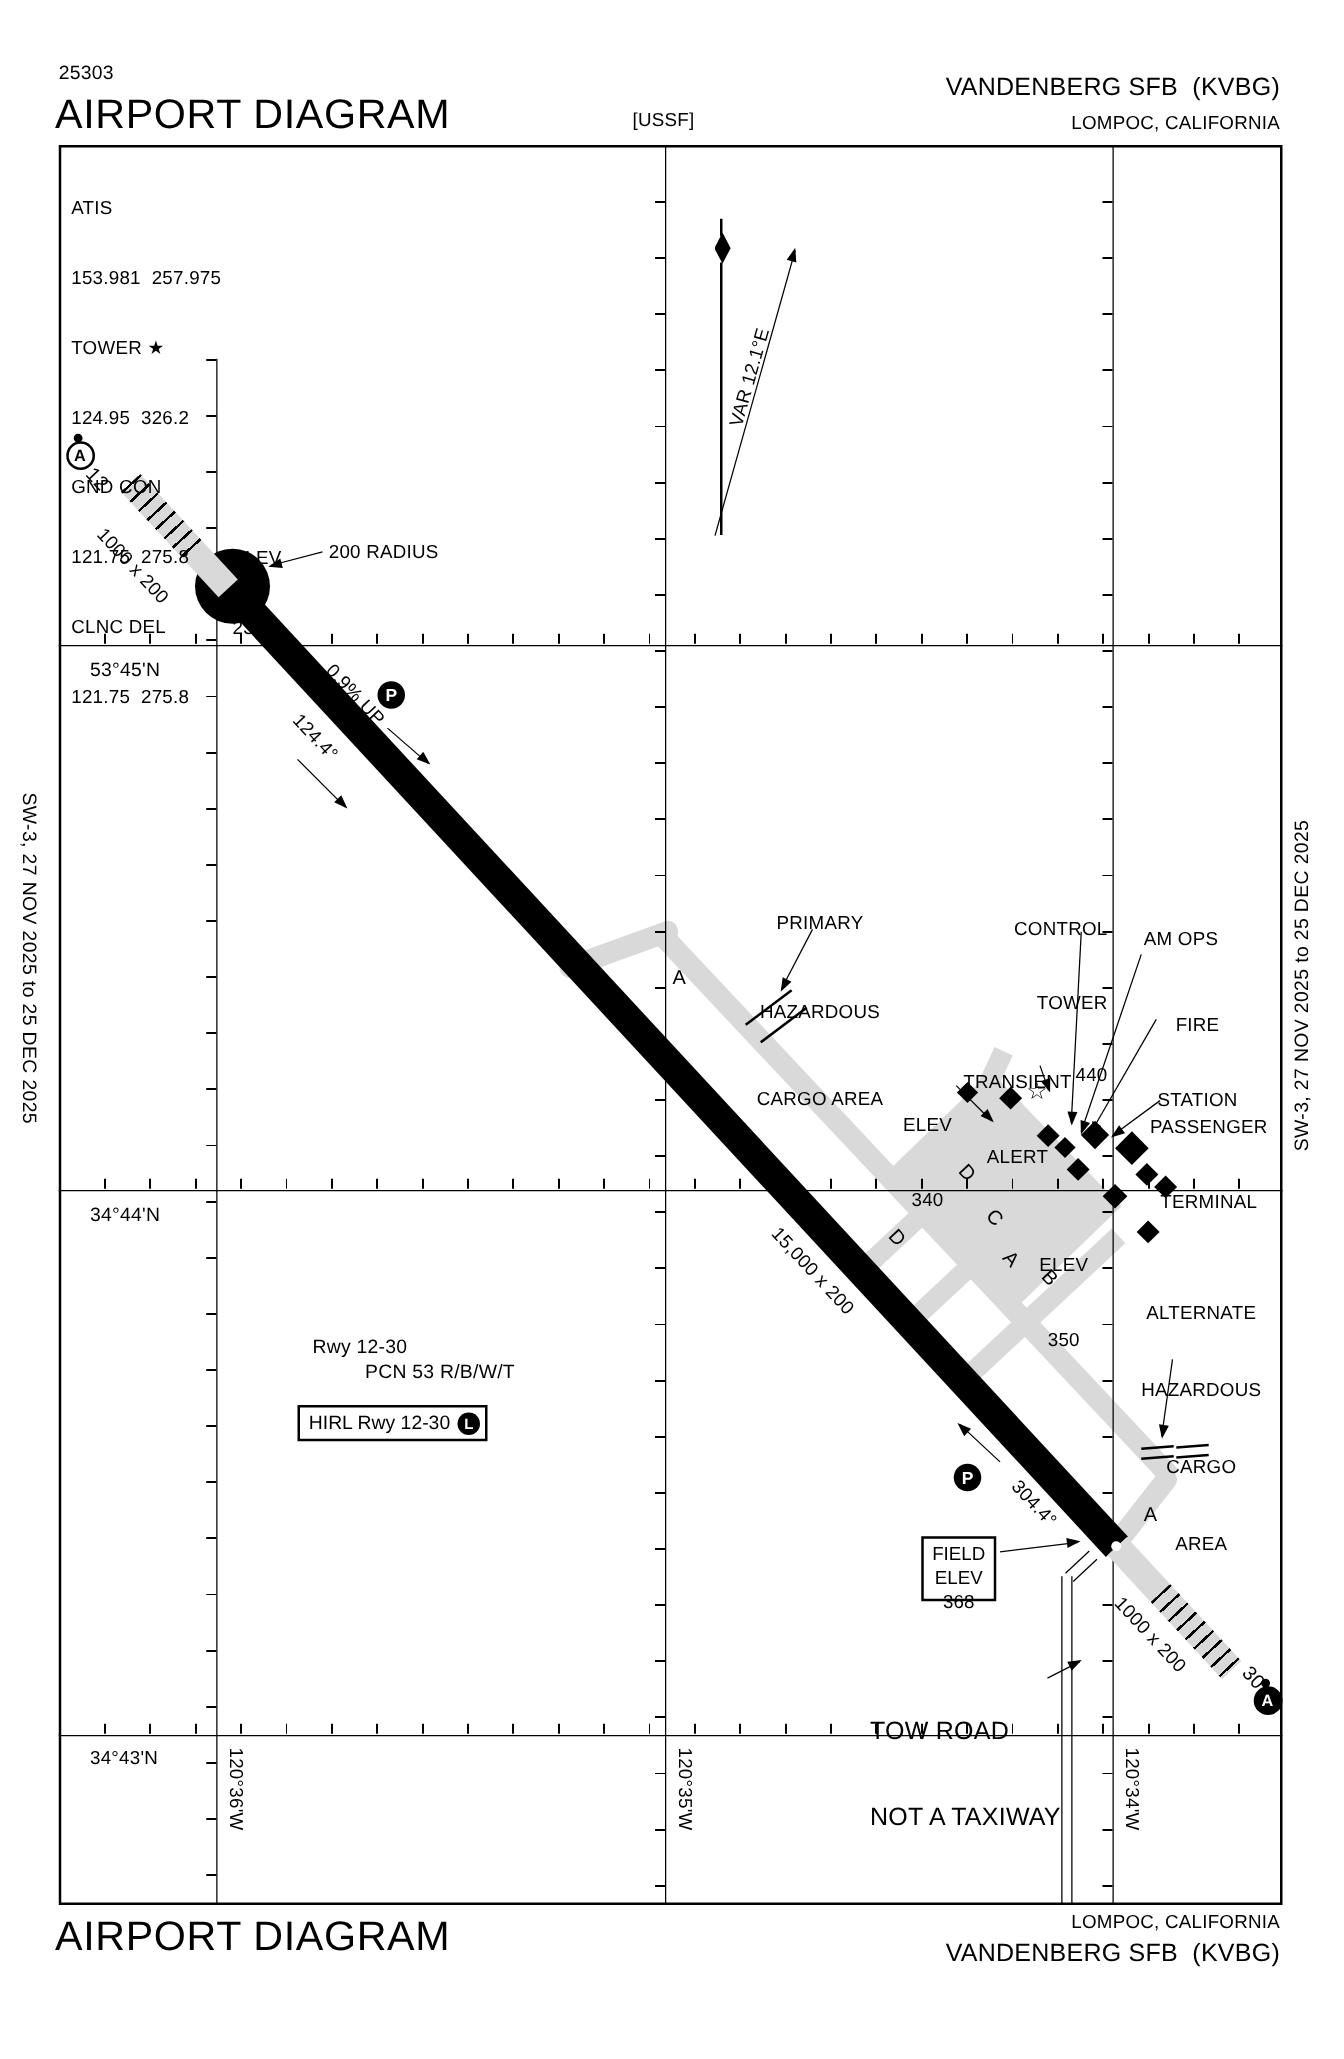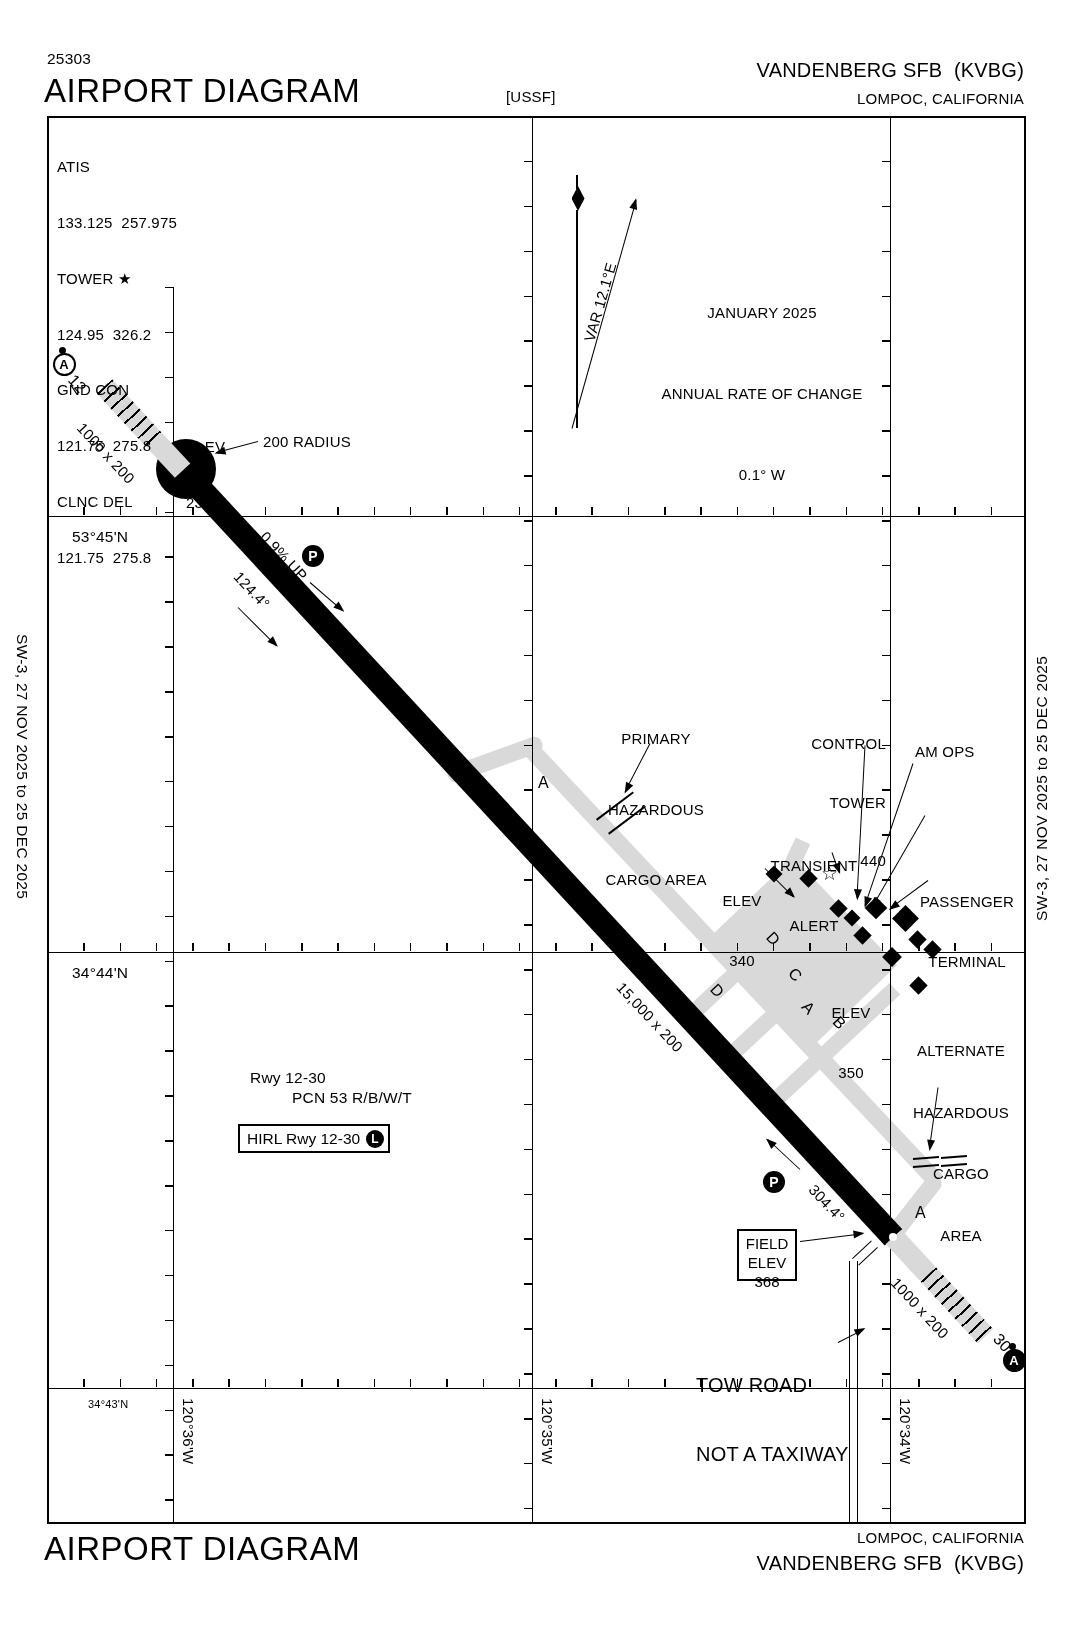--- a/index.html
+++ b/index.html
@@ -61,46 +61,41 @@
   <div class="tickv" style="left:881.5px;top:116px;height:1408px;"></div>
   <div class="gline" style="left:47px;top:515.5px;width:979px;height:1.2px;"></div>
   <div class="gline" style="left:47px;top:951.5px;width:979px;height:1.2px;"></div>
   <div class="gline" style="left:47px;top:1387.5px;width:979px;height:1.2px;"></div>
   <div class="tickh" style="left:47px;top:507px;width:979px;"></div>
   <div class="tickh" style="left:47px;top:943px;width:979px;"></div>
   <div class="tickh" style="left:47px;top:1379px;width:979px;"></div>
 
   <div class="lbl" style="left:72px;top:527px;font-size:15.5px;">53°45'N</div>
   <div class="lbl" style="left:72px;top:963px;font-size:15.5px;">34°44'N</div>
-  <div class="lbl" style="left:88px;top:1398px;font-size:11px;">34°43'N</div>
+  <div class="lbl" style="left:72px;top:1398px;font-size:15px;">34°43'N</div>
   <div class="vlbl" style="left:197px;top:1398px;">120°36'W</div>
   <div class="vlbl" style="left:556px;top:1398px;">120°35'W</div>
   <div class="vlbl" style="left:914px;top:1398px;">120°34'W</div>
 
   <div class="lbl" style="left:57px;top:121px;line-height:18.6px;">
     <div>ATIS</div>
-    <div>133.125  257.975</div>
+    <div>153.981  257.975</div>
     <div>TOWER ★</div>
     <div>124.95  326.2</div>
     <div>GND CON</div>
     <div>121.75  275.8</div>
     <div>CLNC DEL</div>
     <div>121.75  275.8</div>
   </div>
 
   <div class="abs" style="left:576.2px;top:210px;width:1.8px;height:218px;background:#000;z-index:6;"></div>
   <div class="abs" style="left:576.4px;top:175px;width:1.6px;height:14px;background:#000;z-index:6;"></div>
   <div class="abs" style="left:571.5px;top:186px;width:13px;height:25px;background:#000;z-index:6;clip-path:polygon(50% 0,100% 50%,50% 100%,0 50%);"></div>
   <div class="arr" style="left:572px;top:428px;width:237px;transform:rotate(-74.3deg);"></div>
   <div class="rlbl" style="left:600px;top:302px;transform:translate(-50%,-50%) rotate(-74deg);">VAR 12.1°E</div>
-  <div class="lbl ctr" style="left:642px;top:245px;width:240px;line-height:27px;">
-    <div>JANUARY 2025</div>
-    <div>ANNUAL RATE OF CHANGE</div>
-    <div>0.1° W</div>
-  </div>
 
   <div class="rot tw" style="left:445px;top:751px;width:100px;height:17px;transform:rotate(-20deg);border-radius:8px;"></div>
   <div class="rot tw" style="left:431px;top:954px;width:600px;height:17px;transform:rotate(46.8deg);"></div>
   <div class="rot tw" style="left:880px;top:1197px;width:72px;height:17px;transform:rotate(128deg);border-radius:8px;"></div>
   <div class="rot tw" style="left:657px;top:957px;width:175px;height:16px;transform:rotate(137deg);"></div>
   <div class="rot tw" style="left:705px;top:992px;width:170px;height:16px;transform:rotate(137deg);"></div>
   <div class="rot tw" style="left:752px;top:1037px;width:165px;height:16px;transform:rotate(137deg);"></div>
   <div class="rot tw" style="left:725px;top:892px;width:150px;height:125px;transform:rotate(46deg);"></div>
   <div class="rot tw" style="left:777px;top:837px;width:16px;height:85px;transform:rotate(25deg);"></div>
 
@@ -174,20 +169,24 @@
   <div class="lbl tar" style="left:790px;top:695px;width:96px;line-height:19.5px;">
     <div>CONTROL</div>
     <div>TOWER</div>
     <div>440</div>
   </div>
   <div class="arr" style="left:865px;top:745px;width:153px;transform:rotate(93deg);"></div>
 
   <div class="lbl" style="left:915px;top:743px;">AM OPS</div>
   <div class="arr" style="left:913px;top:763px;width:150px;transform:rotate(108.7deg);"></div>
 
+  <div class="lbl ctr" style="left:912px;top:771px;width:92px;line-height:20px;">
+    <div>FIRE</div>
+    <div>STATION</div>
+  </div>
   <div class="arr" style="left:925px;top:815px;width:105px;transform:rotate(120deg);"></div>
 
   <div class="lbl ctr" style="left:764px;top:816px;width:100px;line-height:20px;">
     <div>TRANSIENT</div>
     <div>ALERT</div>
   </div>
   <div class="arr" style="left:832px;top:852px;width:21px;transform:rotate(70.7deg);"></div>
 
   <div class="lbl ctr" style="left:912px;top:852px;width:110px;line-height:20px;">
     <div>PASSENGER</div>

